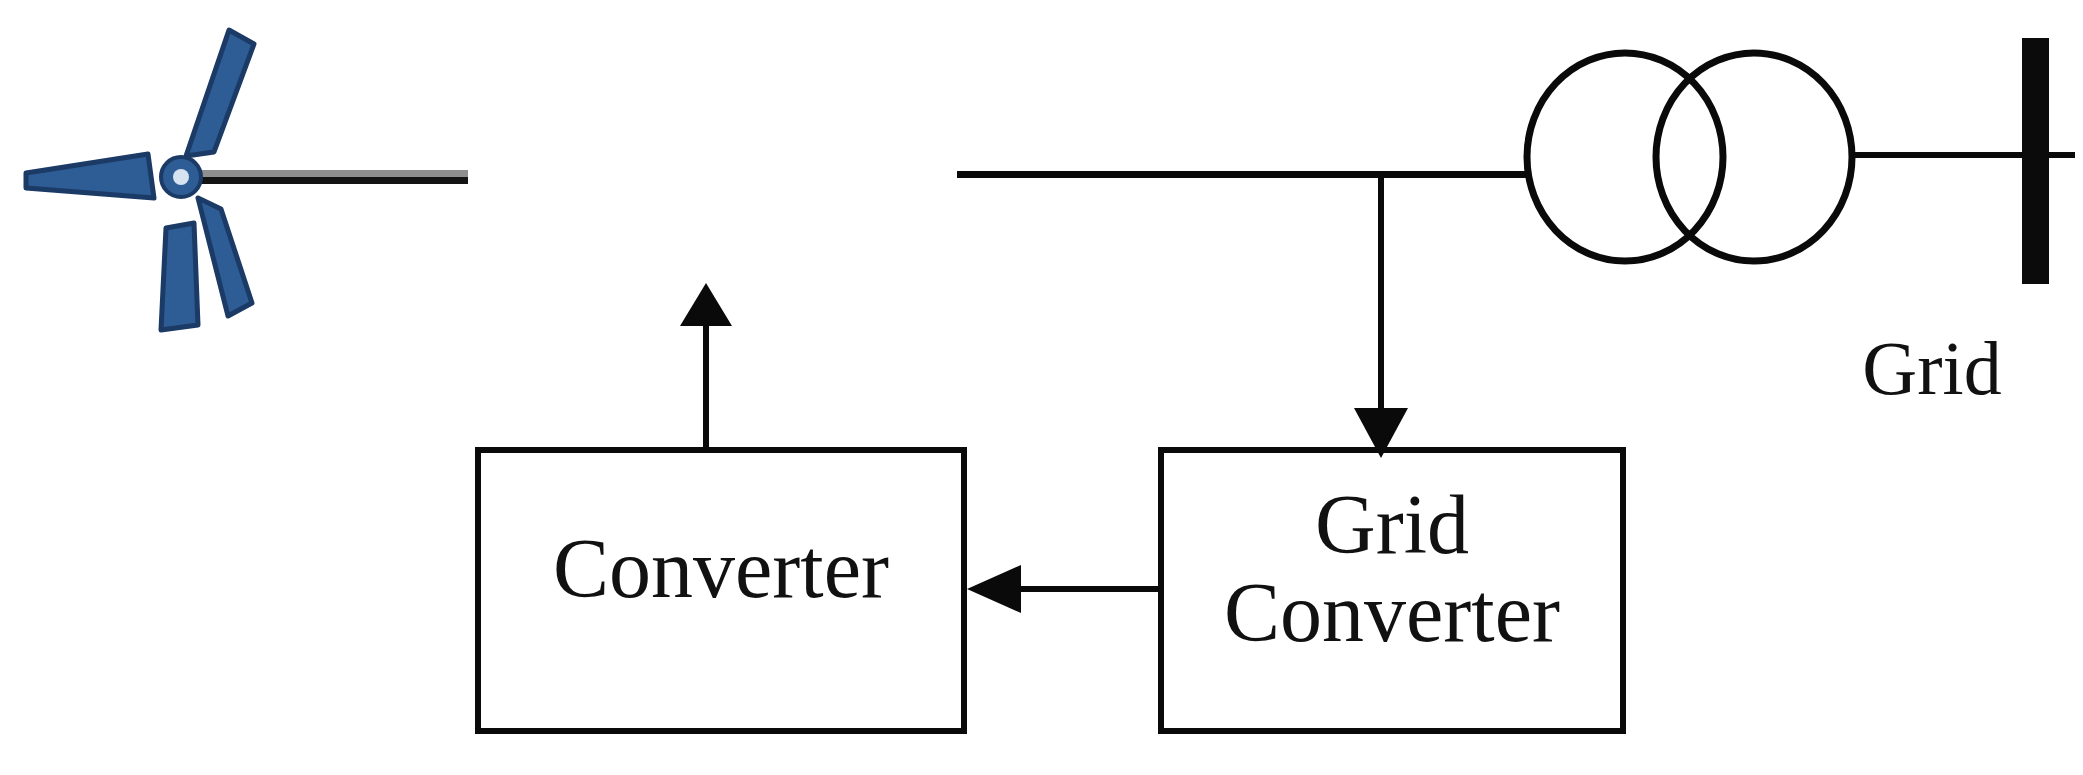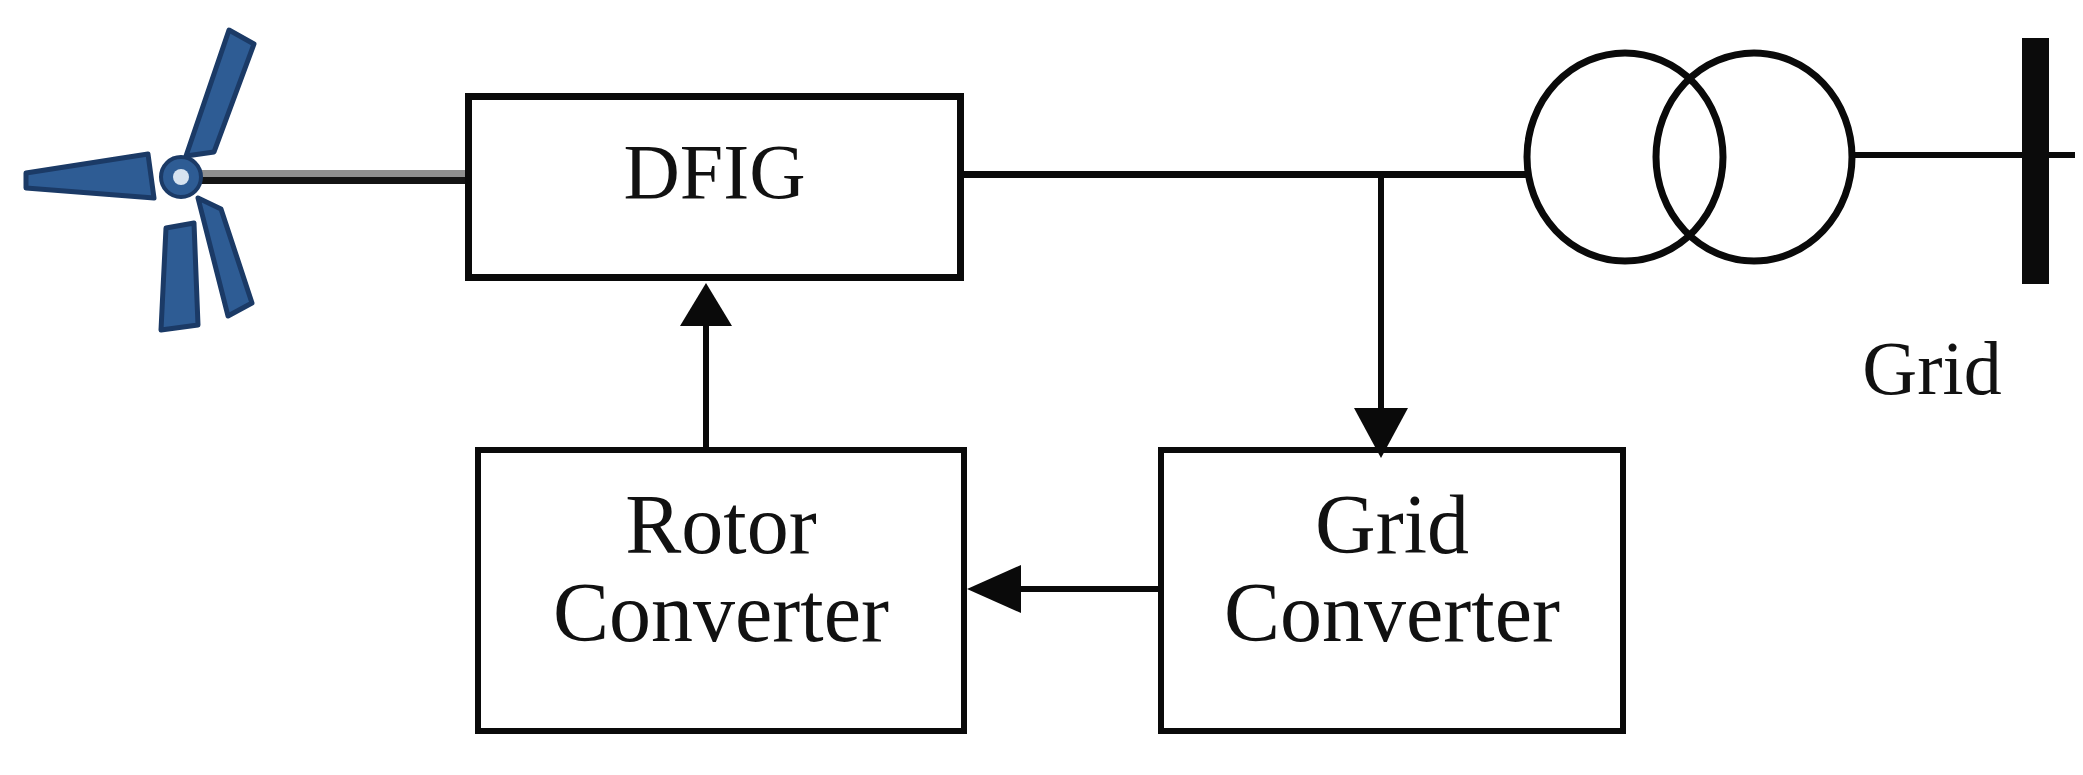--- a/index.html
+++ b/index.html
@@ -90,26 +90,22 @@
       <rect x="703" y="320" width="6" height="127" fill="#0a0a0a"></rect>
       <polygon points="706,283 680,326 732,326" fill="#0a0a0a"></polygon>
     </g>
 
     <g>
       <rect x="1018" y="586" width="140" height="6" fill="#0a0a0a"></rect>
       <polygon points="967,589 1021,565 1021,613" fill="#0a0a0a"></polygon>
     </g>
   </svg>
 
-  <div class="box box-dfig">
-    <span>DFIG</span>
-  </div>
 
   <div class="box box-rotor">
-    <span>Rotor</span>
     <span>Converter</span>
   </div>
 
   <div class="box box-gridconv">
     <span>Grid</span>
     <span>Converter</span>
   </div>
 
   <div class="grid-label">Grid</div>
 

